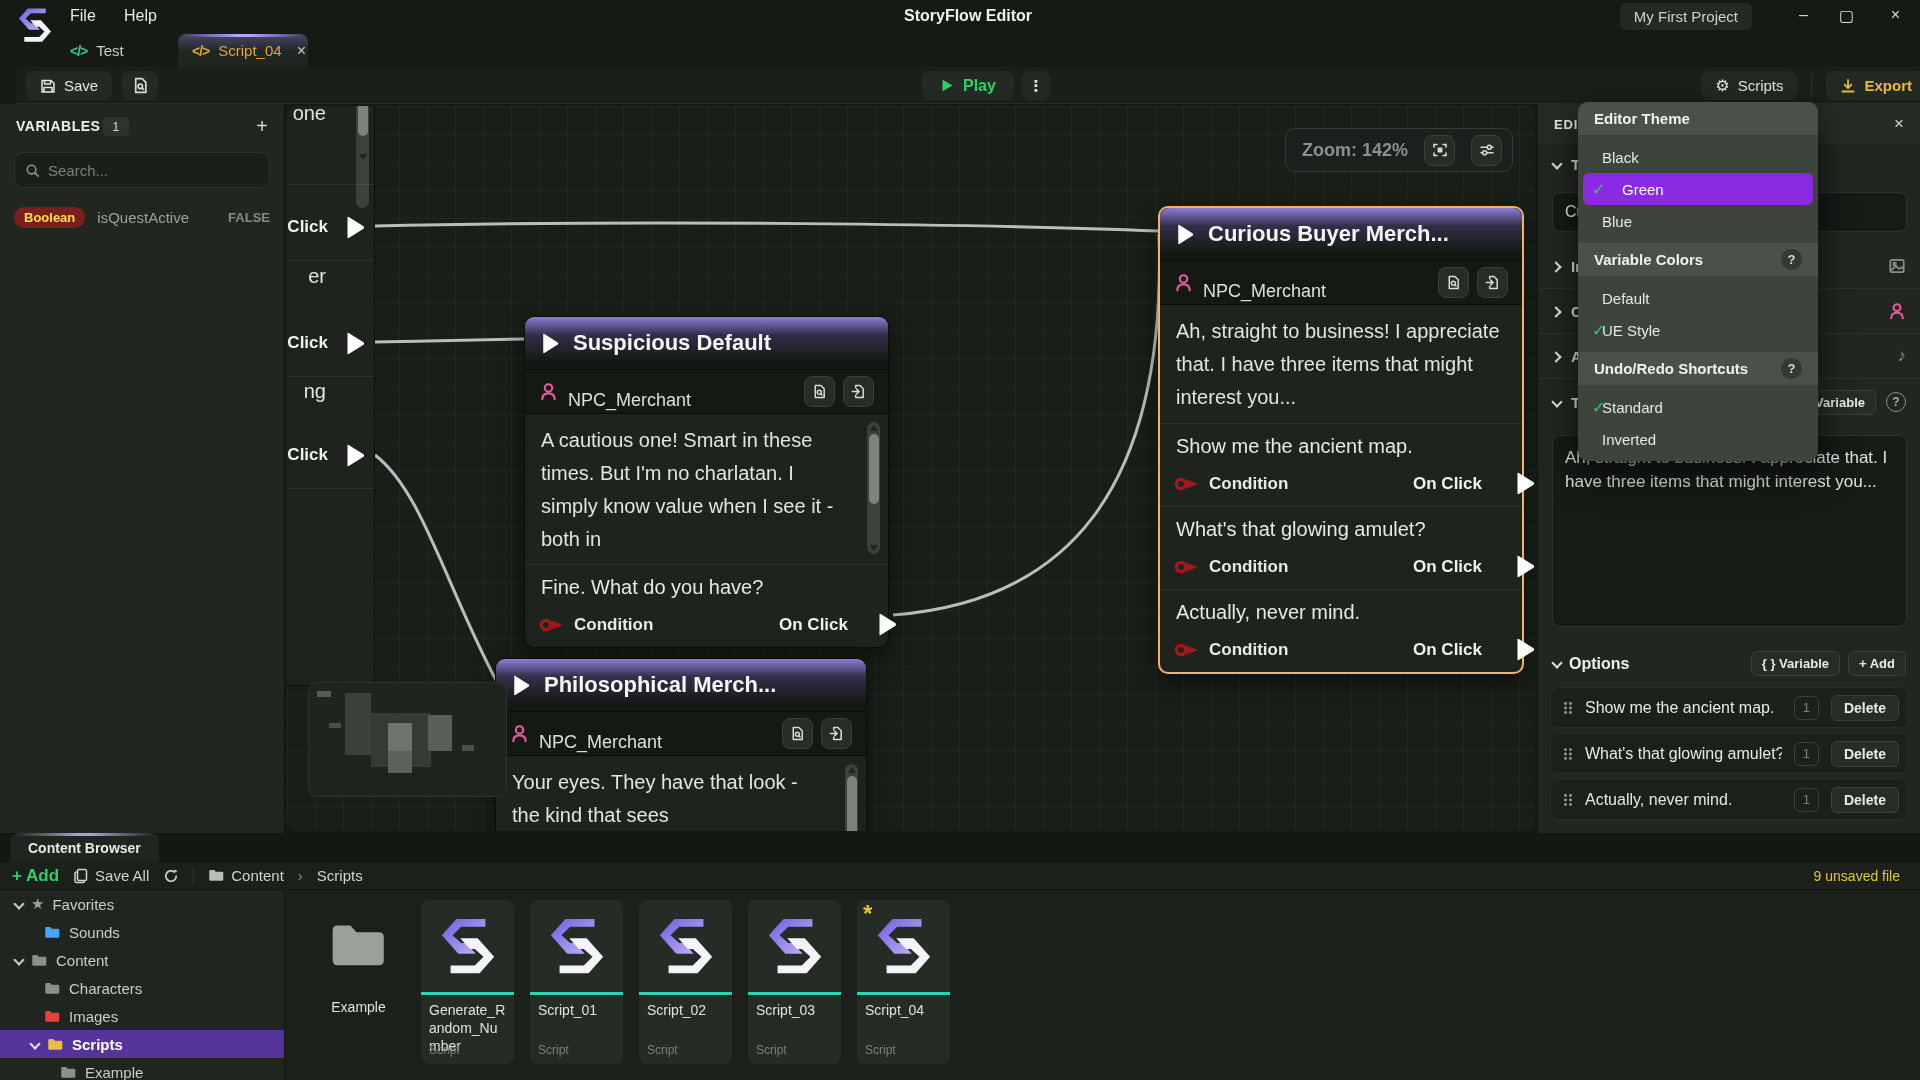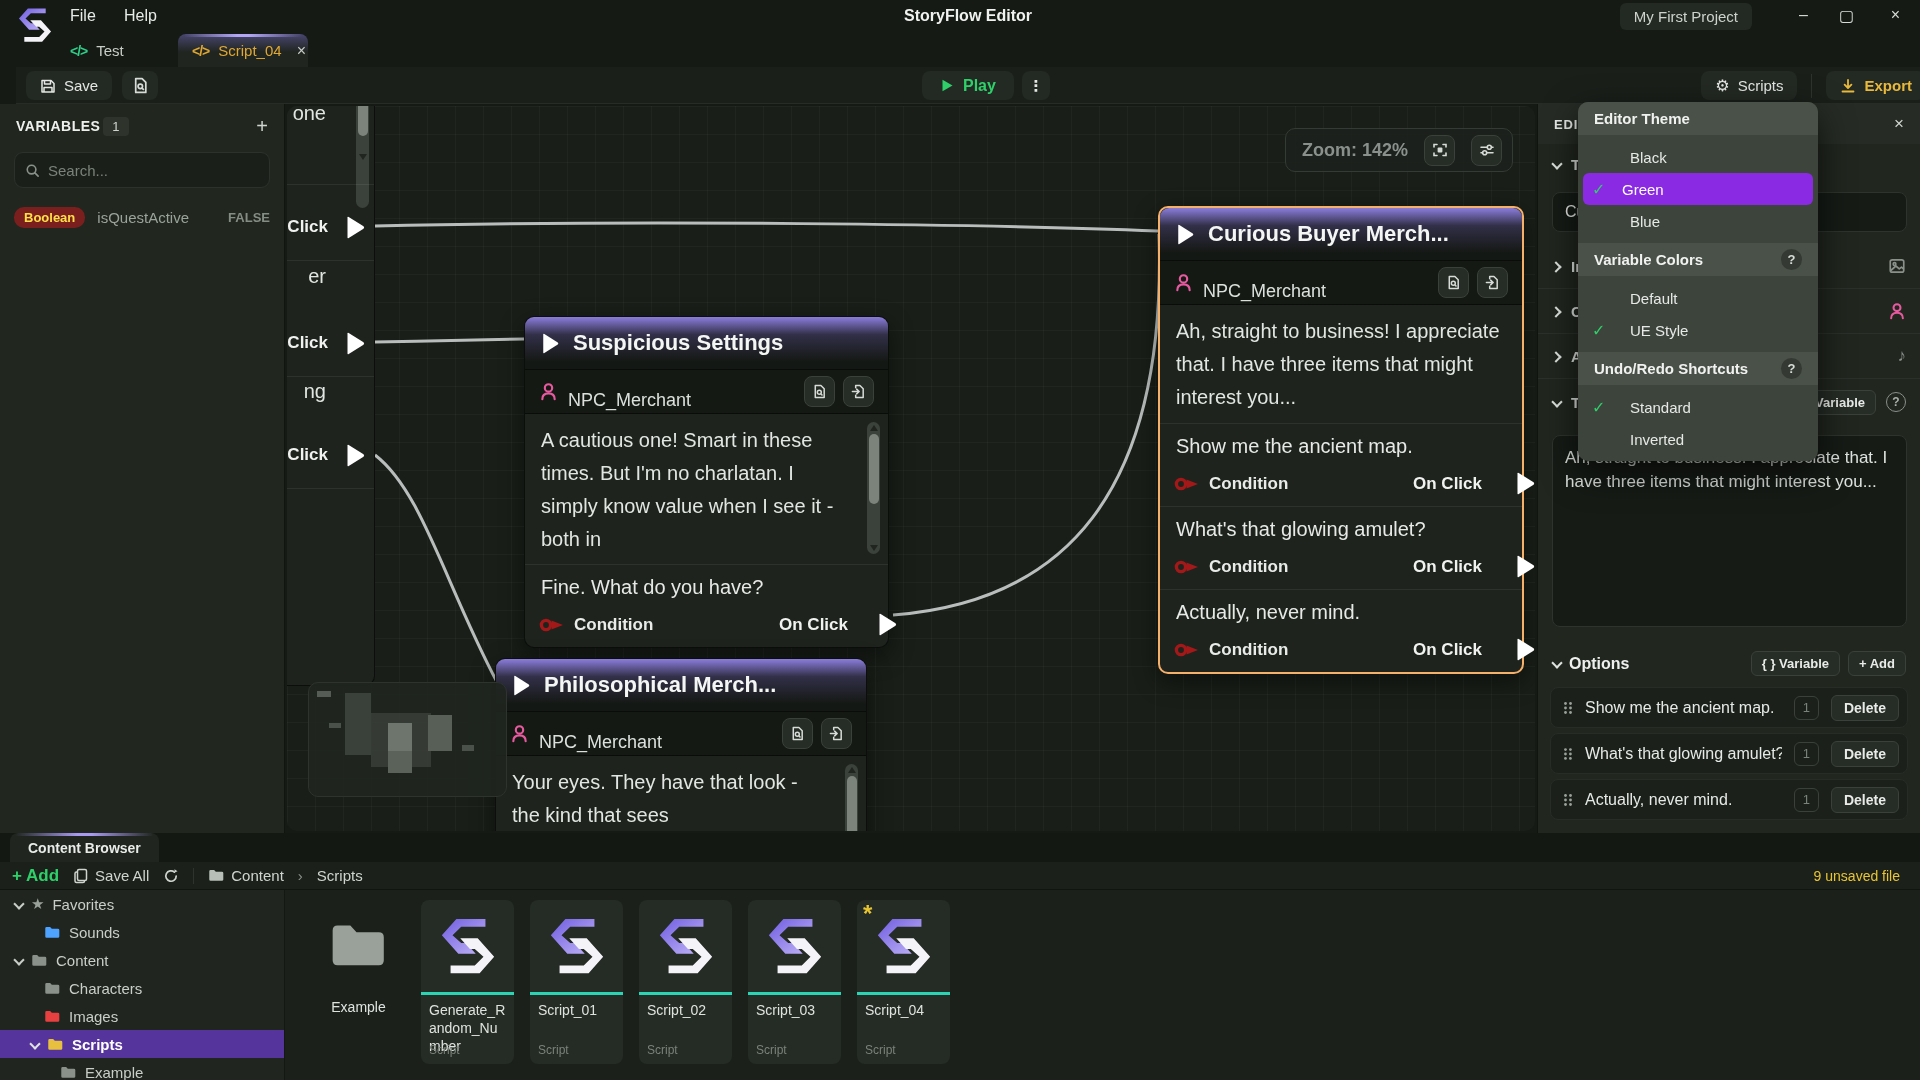--- a/index.html
+++ b/index.html
@@ -116,21 +116,21 @@
   .opt-head-label { font-size:16px; font-weight:bold; color:#eef0ee; }
   .ep-optrow { display:flex; align-items:center; gap:12px; background:#1b201b; border:1px solid #272c27; border-radius:8px; margin:5px 12px; height:41px; padding:0 8px 0 12px; }
   .ep-opt-text { font-size:16px; color:#e6e9e6; white-space:nowrap; overflow:hidden; }
   .num-badge { margin-left:auto; min-width:25px; height:24px; border:1px solid #3a403a; border-radius:6px; color:#7a827a; font-size:13px; display:flex; align-items:center; justify-content:center; }
   .del-btn { background:#262c26; border:1px solid #3a403a; border-radius:6px; padding:4px 12px; font-size:14px; font-weight:bold; color:#e8ebe8; }
 
   
   .dropdown { position:absolute; left:1578px; top:102px; width:240px; background:#3d443c; border-radius:10px; box-shadow:0 12px 34px rgba(0,0,0,.65); overflow:hidden; z-index:50; }
   .dd-header { height:33px; background:#4a5148; display:flex; align-items:center; padding:0 16px; font-size:15px; font-weight:bold; color:#f0f2f0; }
   .dd-q { margin-left:auto; width:21px; height:21px; border-radius:50%; background:#343a33; color:#d8dcd8; font-size:13px; font-weight:bold; display:flex; align-items:center; justify-content:center; }
-  .dd-item { position:relative; height:32px; display:flex; align-items:center; padding-left:52px; font-size:15px; color:#e6e9e6; }
+  .dd-item { position:relative; height:32px; display:flex; align-items:center; padding-left:24px; font-size:15px; color:#e6e9e6; }
   .dd-item .check { position:absolute; left:14px; color:#2fd06a; font-weight:bold; font-size:16px; }
   .dd-item.sel { background:#8a2ae2; border-radius:6px; margin:0 5px; padding-left:39px; color:#ffffff; }
   .dd-item.sel .check { left:9px; }
   .dd-gap { height:6px; }
 
   
   .cb-tabrow { position:absolute; left:0; top:833px; width:1920px; height:29px; background:#141813; }
   .cb-tab { position:absolute; left:10px; bottom:0; height:29px; display:flex; align-items:center; padding:0 18px; background:#20251f; border-radius:8px 8px 0 0; font-size:14px; font-weight:bold; color:#e8ebe8; }
   .cb-tab::before { content:""; position:absolute; left:5px; right:5px; top:0; height:3px; border-radius:3px; background:linear-gradient(90deg, rgba(154,140,240,0), #a89af2 45%, #a89af2 55%, rgba(154,140,240,0)); }
   .cb-toolbar { position:absolute; left:0; top:862px; width:1920px; height:28px; background:#1b201b; display:flex; align-items:center; gap:14px; padding:0 12px; border-bottom:1px solid #11150f; }
@@ -362,21 +362,21 @@
           </span>
       </div>
       <div class="pn-div" style="top:426px"></div>
     </div>
 
     <div class="node" style="left:237px; top:210px; width:365px">
       <div class="node-header">
         <svg viewBox="0 0 17 18" width="19" height="21">
             <use href="#playtri"></use>
           </svg>
-        <span class="node-title">Suspicious Settings</span>
+        <span class="node-title">Suspicious Default</span>
       </div>
       <div class="node-char">
         <svg viewBox="0 0 16 16" width="19" height="19">
             <use href="#personicon"></use>
           </svg>
         <span class="char-name">NPC_Merchant</span>
         <span class="char-actions">
           <span class="mini-iconbtn">
               <svg viewBox="0 0 16 16" width="15" height="15">
                 <use href="#docsearch"></use>

